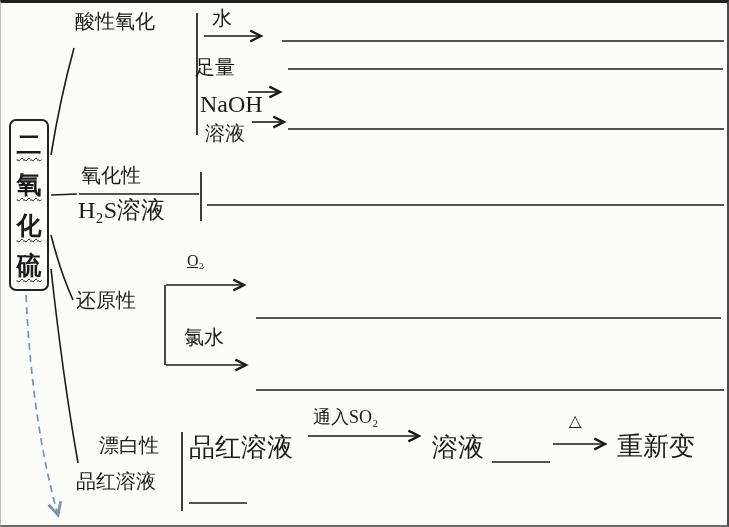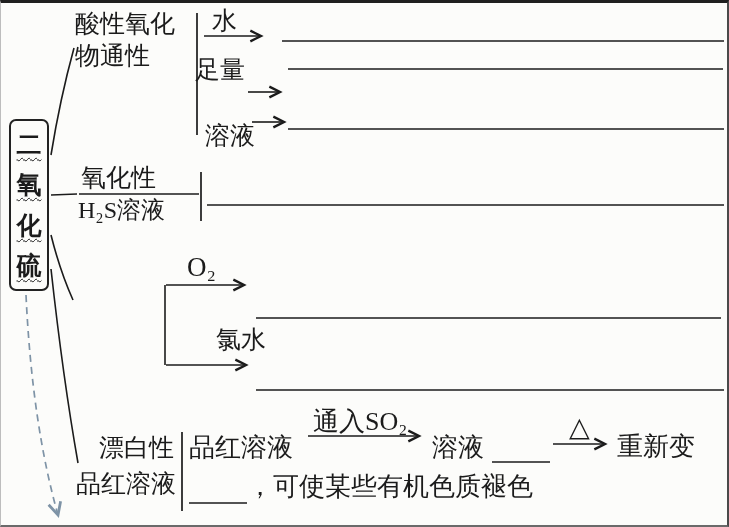--- a/index.html
+++ b/index.html
@@ -6,22 +6,22 @@
   html,body { background:#e9e9e9; }
   body { font-family:"Liberation Serif","DejaVu Serif",serif; }
   .page {
     position:relative; width:729px; height:527px; margin:0 auto;
     background:#fcfcfa; color:#1b1b1b; overflow:hidden;
     border-top:3px solid #1f1f1f; border-right:2px solid #4a4a4a;
     border-bottom:2px solid #6a6a6a; border-left:1px solid #bdbdbd;
   }
   svg.wires { position:absolute; left:0; top:0; width:729px; height:527px; }
   .t { position:absolute; white-space:nowrap; line-height:1.05; color:#1b1b1b; }
-  .s22{font-size:26px;} .s23{font-size:27px;} .s24{font-size:24px;}
-  .s25{font-size:25px;} .s26{font-size:26px;}
+  .s22{font-size:18px;} .s23{font-size:16px;text-decoration:underline;} .s24{font-size:24px;}
+  .s25{font-size:20px;} .s26{font-size:26px;}
   .root-box {
     position:absolute; left:8px; top:116px; width:40px; height:172px;
     border:2px solid #222; border-radius:7px; background:#fcfcfa;
     display:flex; flex-direction:column; align-items:center; justify-content:space-evenly;
     font-size:25px; font-weight:600;
   }
   .root-box span {
     text-decoration:underline; text-decoration-style:wavy;
     text-decoration-thickness:1px; text-underline-offset:4px;
   }
@@ -74,33 +74,33 @@
   </svg>
 
   <div class="root-box">
     <span>二</span>
     <span>氧</span>
     <span>化</span>
     <span>硫</span>
   </div>
 
   <div class="t s25" style="left:74px;top:8px;">酸性氧化</div>
-  <div class="t s25" style="left:74px;top:40px;">物通性</div>
   <div class="t s25" style="left:211px;top:5px;">水</div>
   <div class="t s25" style="left:194px;top:54px;">足量</div>
+  <div class="t s24" style="left:199px;top:89px;">NaOH</div>
   <div class="t s25" style="left:204px;top:120px;">溶液</div>
 
   <div class="t s24" style="left:77px;top:195px;">H₂S溶液</div>
   <div class="t s25" style="left:80px;top:162px;">氧化性</div>
 
+  <div class="t s25" style="left:75px;top:287px;">还原性</div>
   <div class="t s23" style="left:186px;top:250px;">O₂</div>
-  <div class="t s25" style="left:183px;top:324px;margin-left:32px;">氯水</div>
+  <div class="t s25" style="left:183px;top:324px;">氯水</div>
 
   <div class="t s25" style="left:82px;top:432px;margin-left:16px;">漂白性</div>
   <div class="t s25" style="left:75px;top:468px;">品红溶液</div>
   <div class="t s26" style="left:188px;top:431px;">品红溶液</div>
   <div class="t s22" style="left:312px;top:405px;">通入SO₂</div>
   <div class="t s26" style="left:431px;top:431px;">溶液</div>
   <div class="t s23" style="left:568px;top:410px;">△</div>
   <div class="t s26" style="left:616px;top:430px;">重新变</div>
-  <div class="t s26" style="left:246px;top:470px;">，可使某些有机色质褪色</div>
 
 </div>
 
 </body></html>

